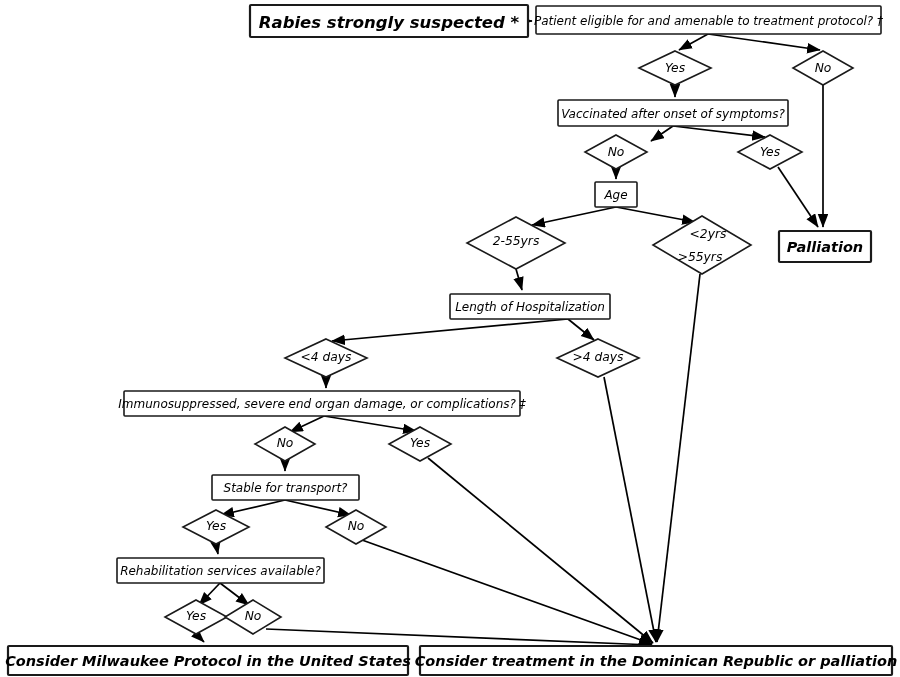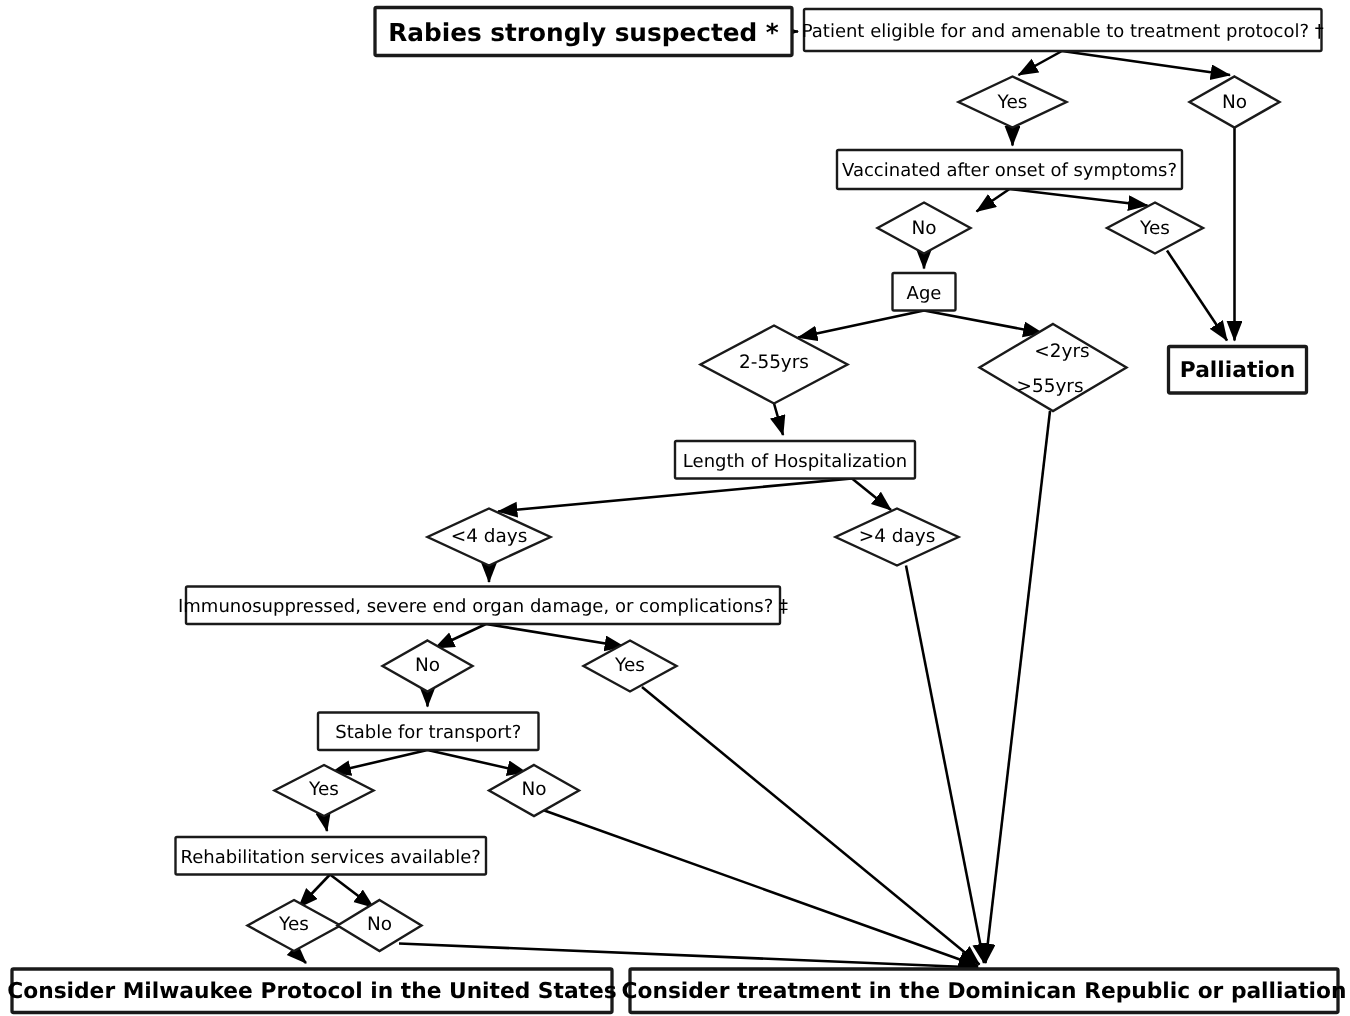--- a/index.html
+++ b/index.html
@@ -7,20 +7,21 @@
     padding: 0;
     background: #ffffff;
   }
   #canvas {
     position: relative;
     width: 900px;
     height: 677px;
     background: #ffffff;
     font-family: "DejaVu Sans", "Liberation Sans", sans-serif;
     overflow: hidden;
+    font-style: italic;
   }
   svg#flow {
     position: absolute;
     left: 0;
     top: 0;
     width: 900px;
     height: 677px;
   }
   .node-rect {
     fill: #ffffff;

